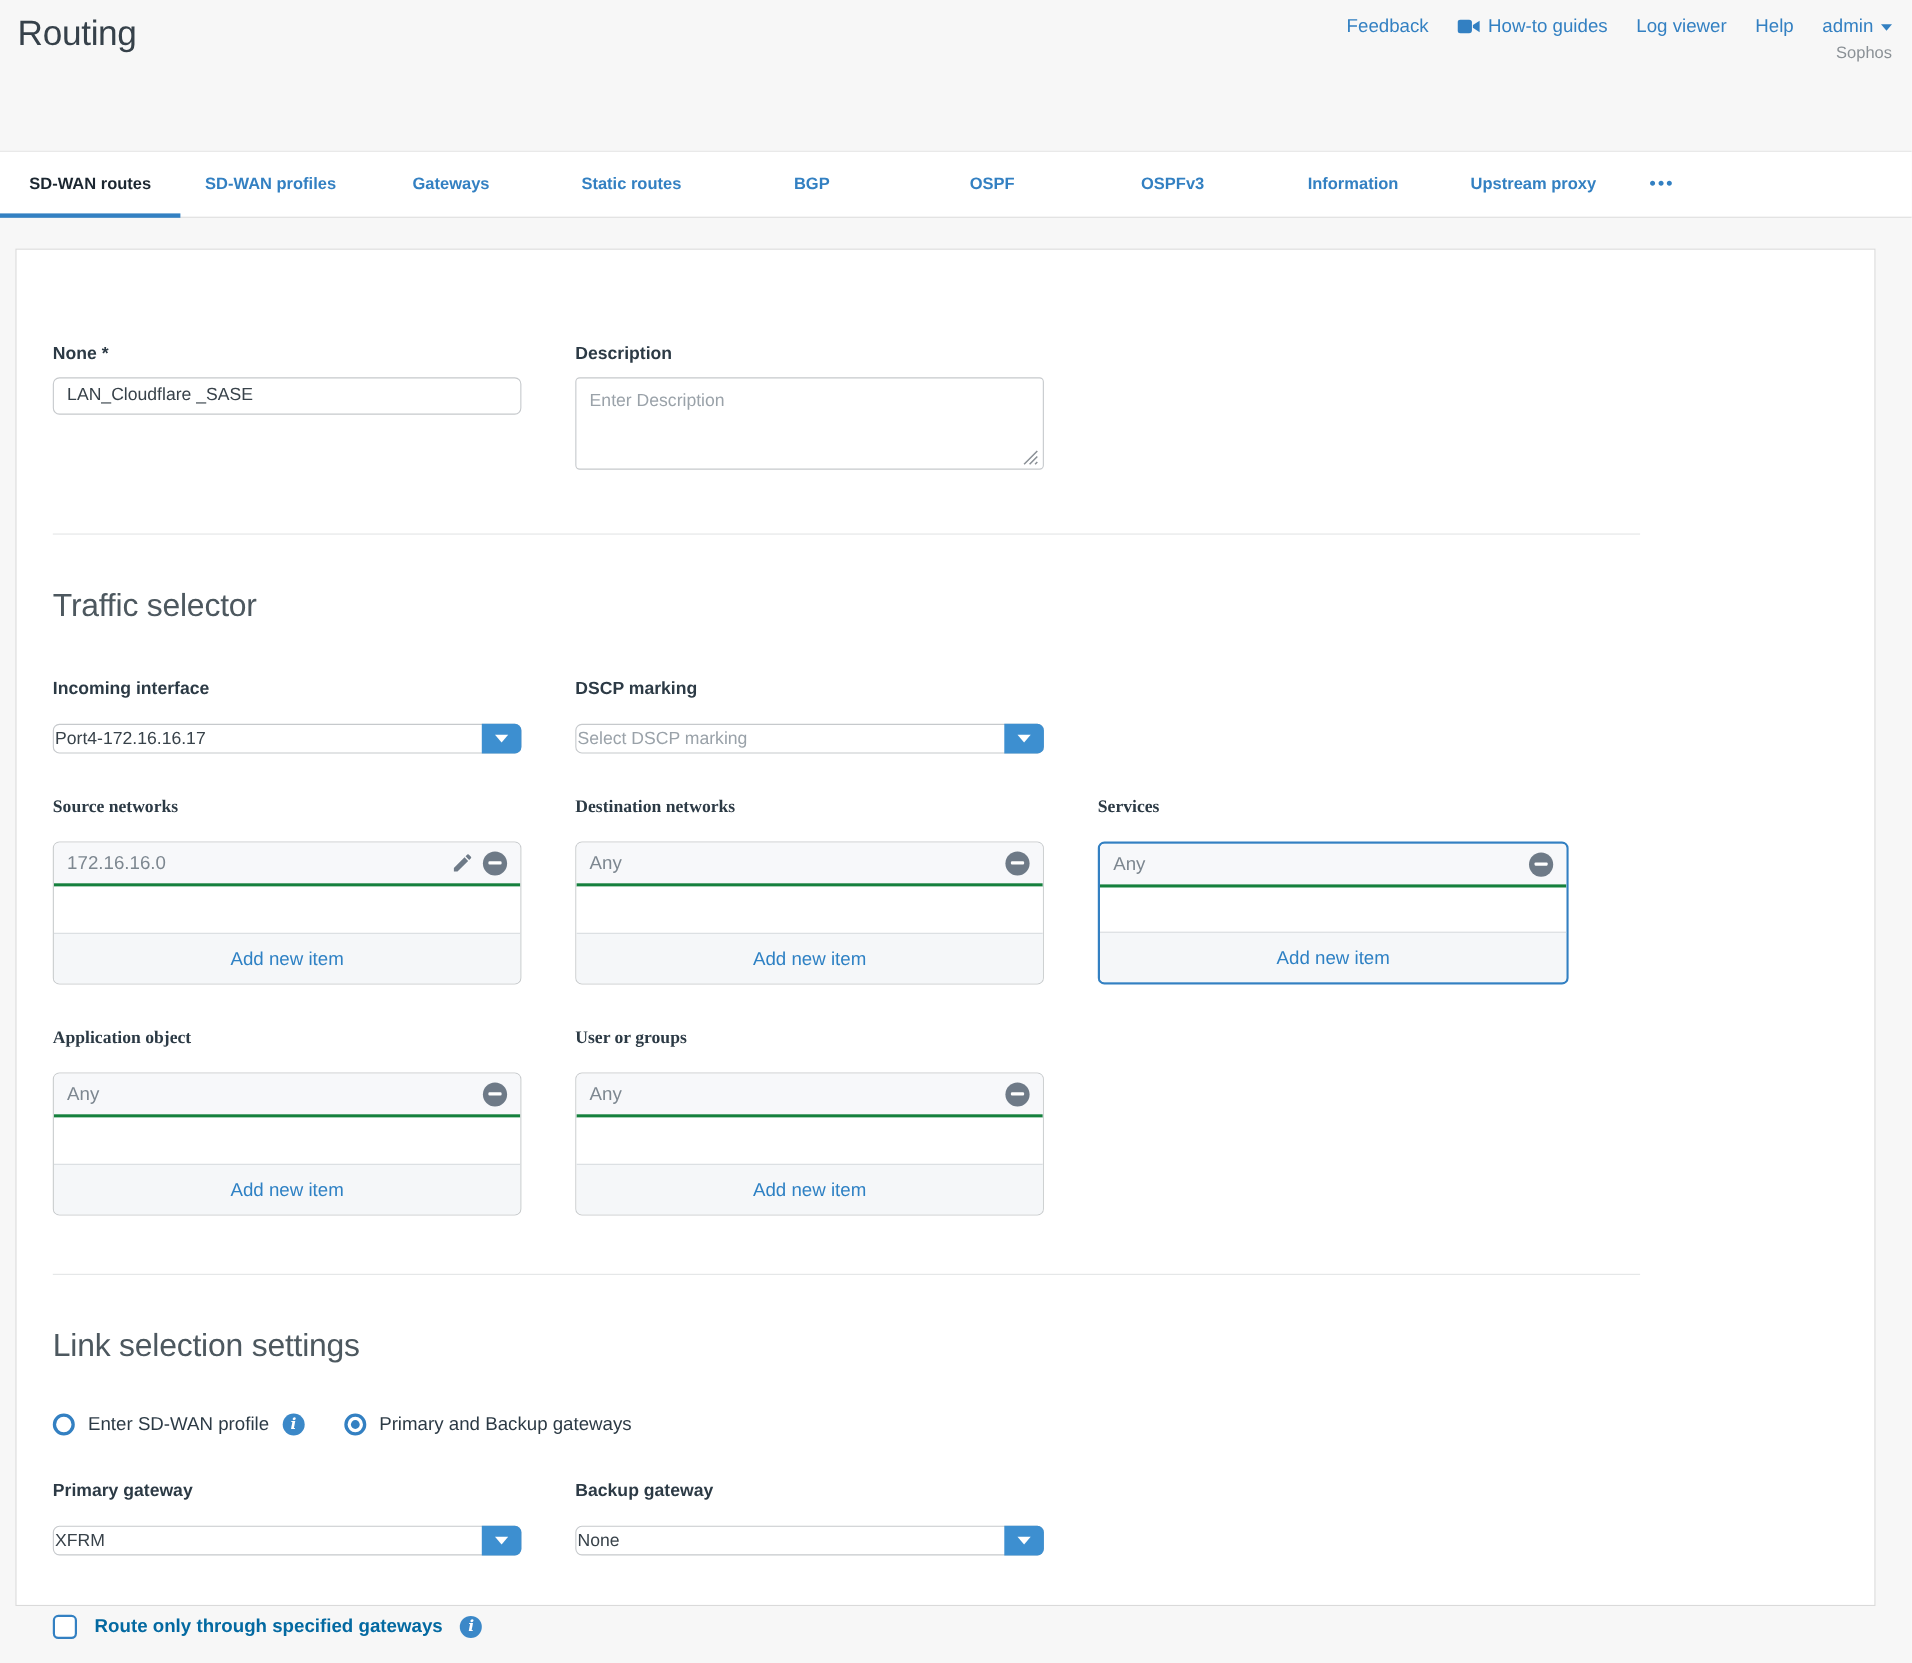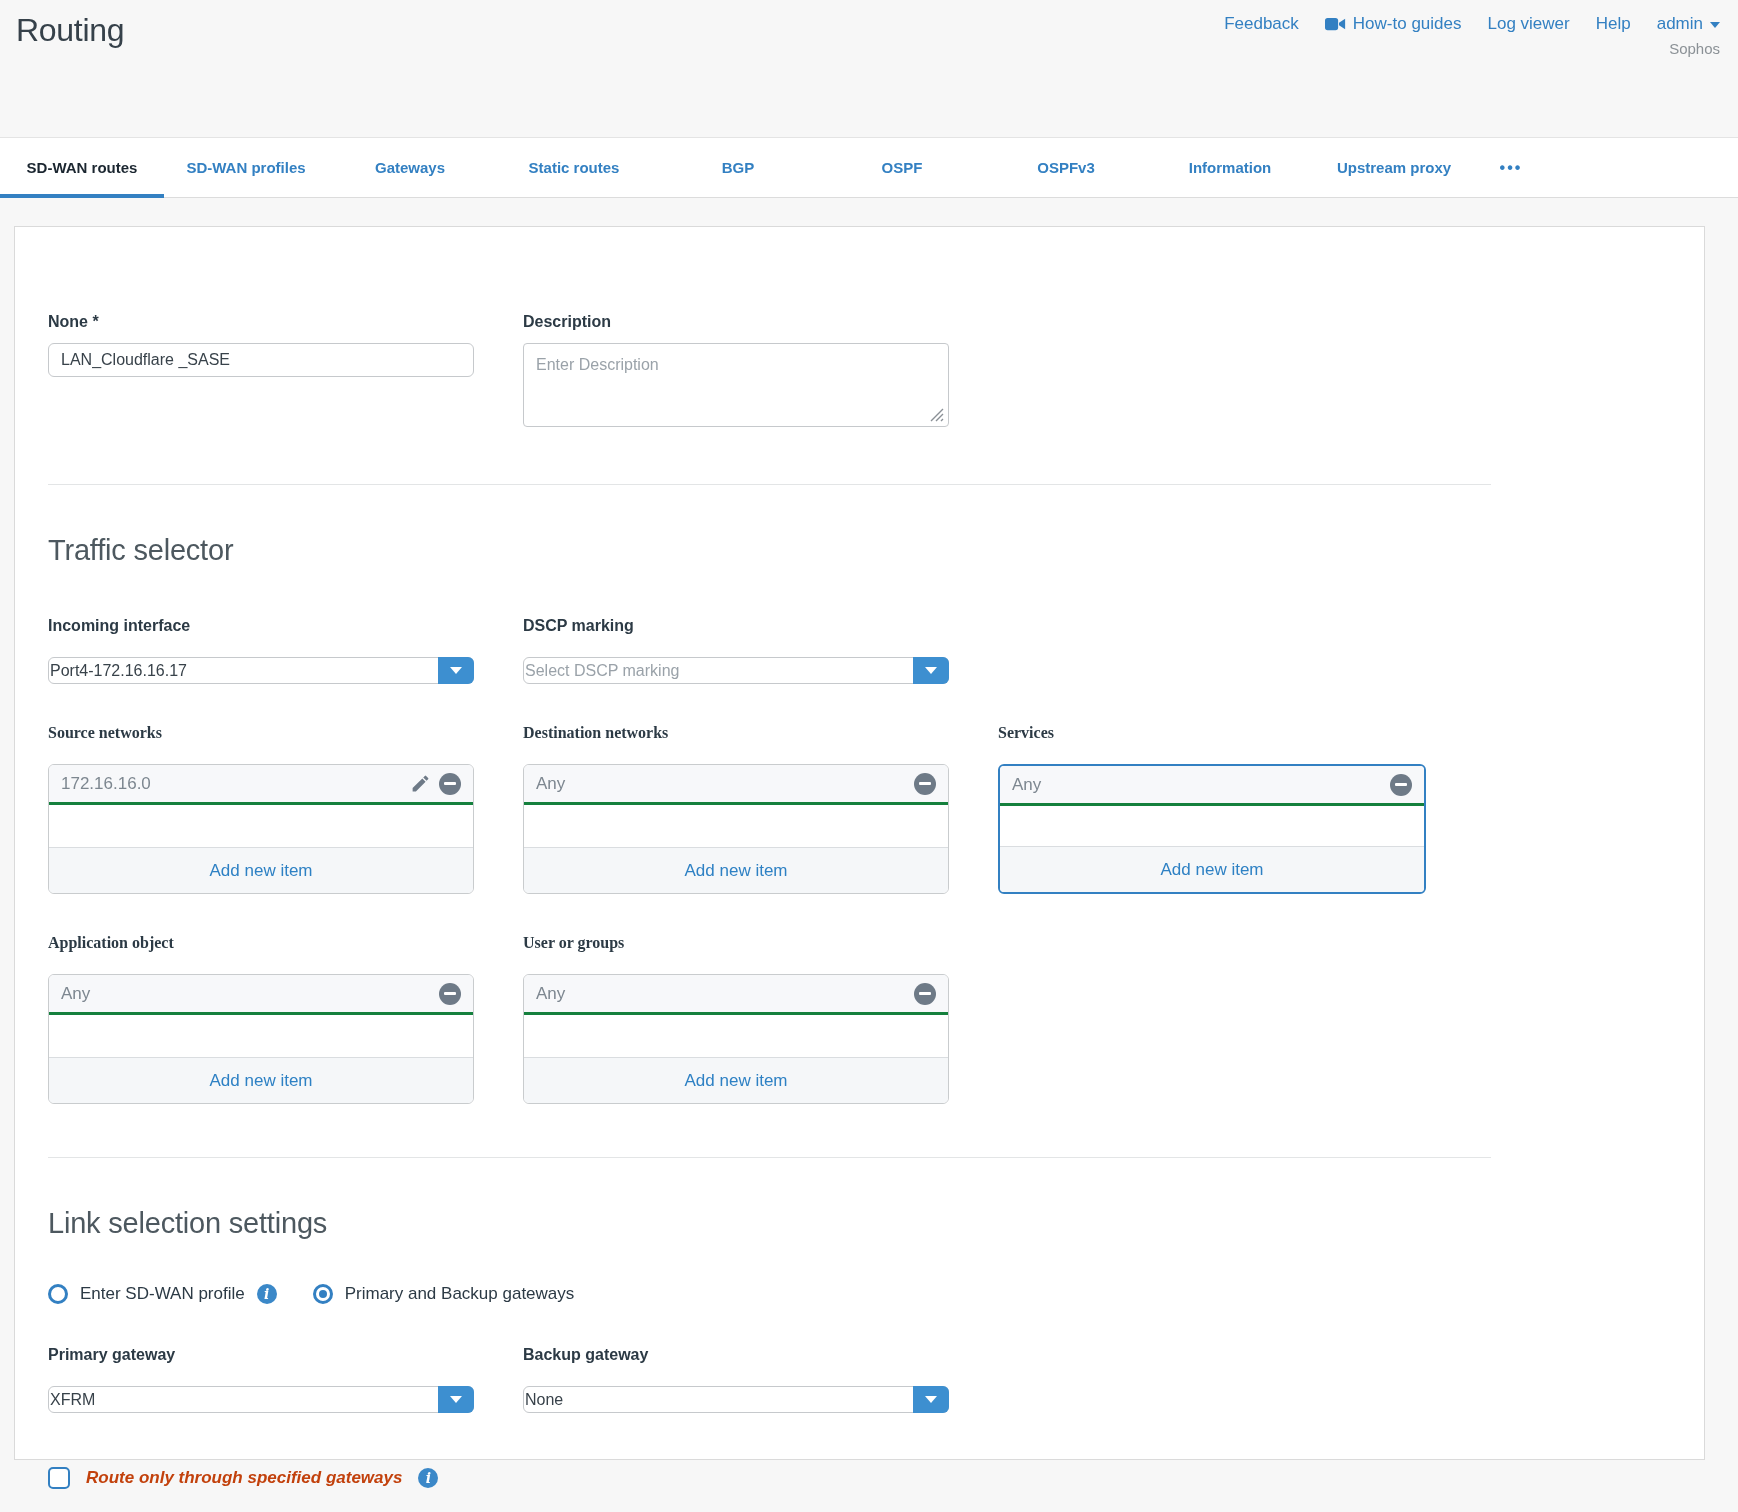--- a/index.html
+++ b/index.html
@@ -127,21 +127,21 @@
     display:inline-flex; align-items:center; justify-content:center;
     font-family:"DejaVu Serif", serif; font-style:italic; font-weight:700; font-size:14px;
     cursor:pointer; flex:0 0 20px;
   }
   .info-icon::after { content:"i"; }
   .gw-labels-row { margin-top:42px; }
   .check-row { margin-top:54px; display:flex; align-items:center; gap:16px; }
   .checkbox {
     width:22px; height:22px; border:2px solid #3380c2; border-radius:5px; background:#fff; cursor:pointer;
   }
-  .check-label { font-size:17px; font-weight:700; color:#c2410c;font-style:italic; }
+  .check-label { font-size:17px; font-weight:700; color:#0369a1; }
 </style>
 </head>
 <body>
 
 <div class="page">
 
   <header class="page-header">
     <h1 class="page-title">Routing</h1>
     <div class="header-right">
       <nav class="top-nav">

